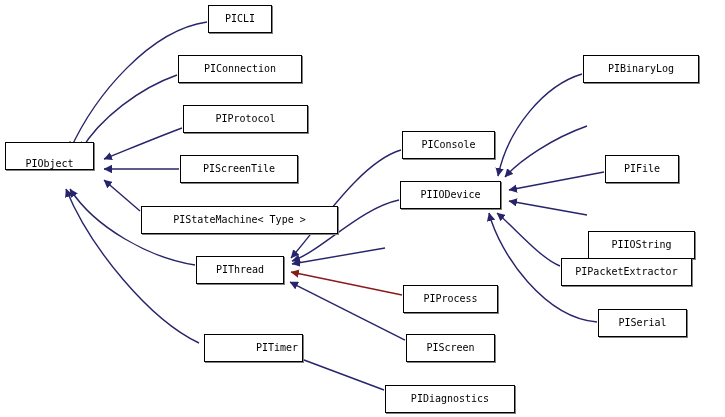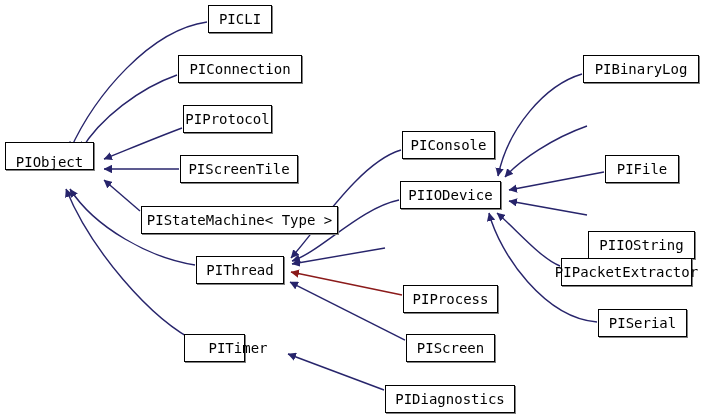--- a/index.html
+++ b/index.html
@@ -25,21 +25,21 @@
   }
   .node {
     position: absolute;
     box-sizing: border-box;
     background: #ffffff;
     border: 1px solid #000000;
     box-shadow: 1px 1px 0 0 #808080;
     display: flex;
     align-items: center;
     justify-content: center;
-    font-size: 14px;
+    font-size: 10px;
     line-height: 1;
     color: #000000;
     white-space: nowrap;
     letter-spacing: 0px;
     z-index: 5;
   }
   .node-label {
     display: block;
     padding: 0 2px;
   }
@@ -109,37 +109,37 @@
   </div>
 
   <div class="node" style="left:208px;top:5px;width:64px;height:28px;">
     <span class="node-label">PICLI</span>
   </div>
 
   <div class="node" style="left:178px;top:55px;width:124px;height:28px;">
     <span class="node-label">PIConnection</span>
   </div>
 
-  <div class="node" style="left:183px;top:105px;width:89px;height:28px;">
+  <div class="node" style="left:183px;top:105px;width:125px;height:28px;">
     <span class="node-label">PIProtocol</span>
   </div>
 
   <div class="node" style="left:180px;top:155px;width:118px;height:28px;">
     <span class="node-label">PIScreenTile</span>
   </div>
 
   <div class="node" style="left:141px;top:206px;width:197px;height:28px;">
     <span class="node-label">PIStateMachine&lt; Type &gt;</span>
   </div>
 
   <div class="node" style="left:196px;top:256px;width:88px;height:28px;">
     <span class="node-label">PIThread</span>
   </div>
 
-  <div class="node" style="left:184px;top:334px;width:61px;height:28px;padding-left:47px;">
+  <div class="node" style="left:204px;top:334px;width:99px;height:28px;padding-left:47px;">
     <span class="node-label">PITimer</span>
   </div>
 
   <div class="node" style="left:400px;top:181px;width:101px;height:28px;">
     <span class="node-label">PIIODevice</span>
   </div>
 
   <div class="node" style="left:402px;top:131px;width:93px;height:28px;">
     <span class="node-label">PIConsole</span>
   </div>

